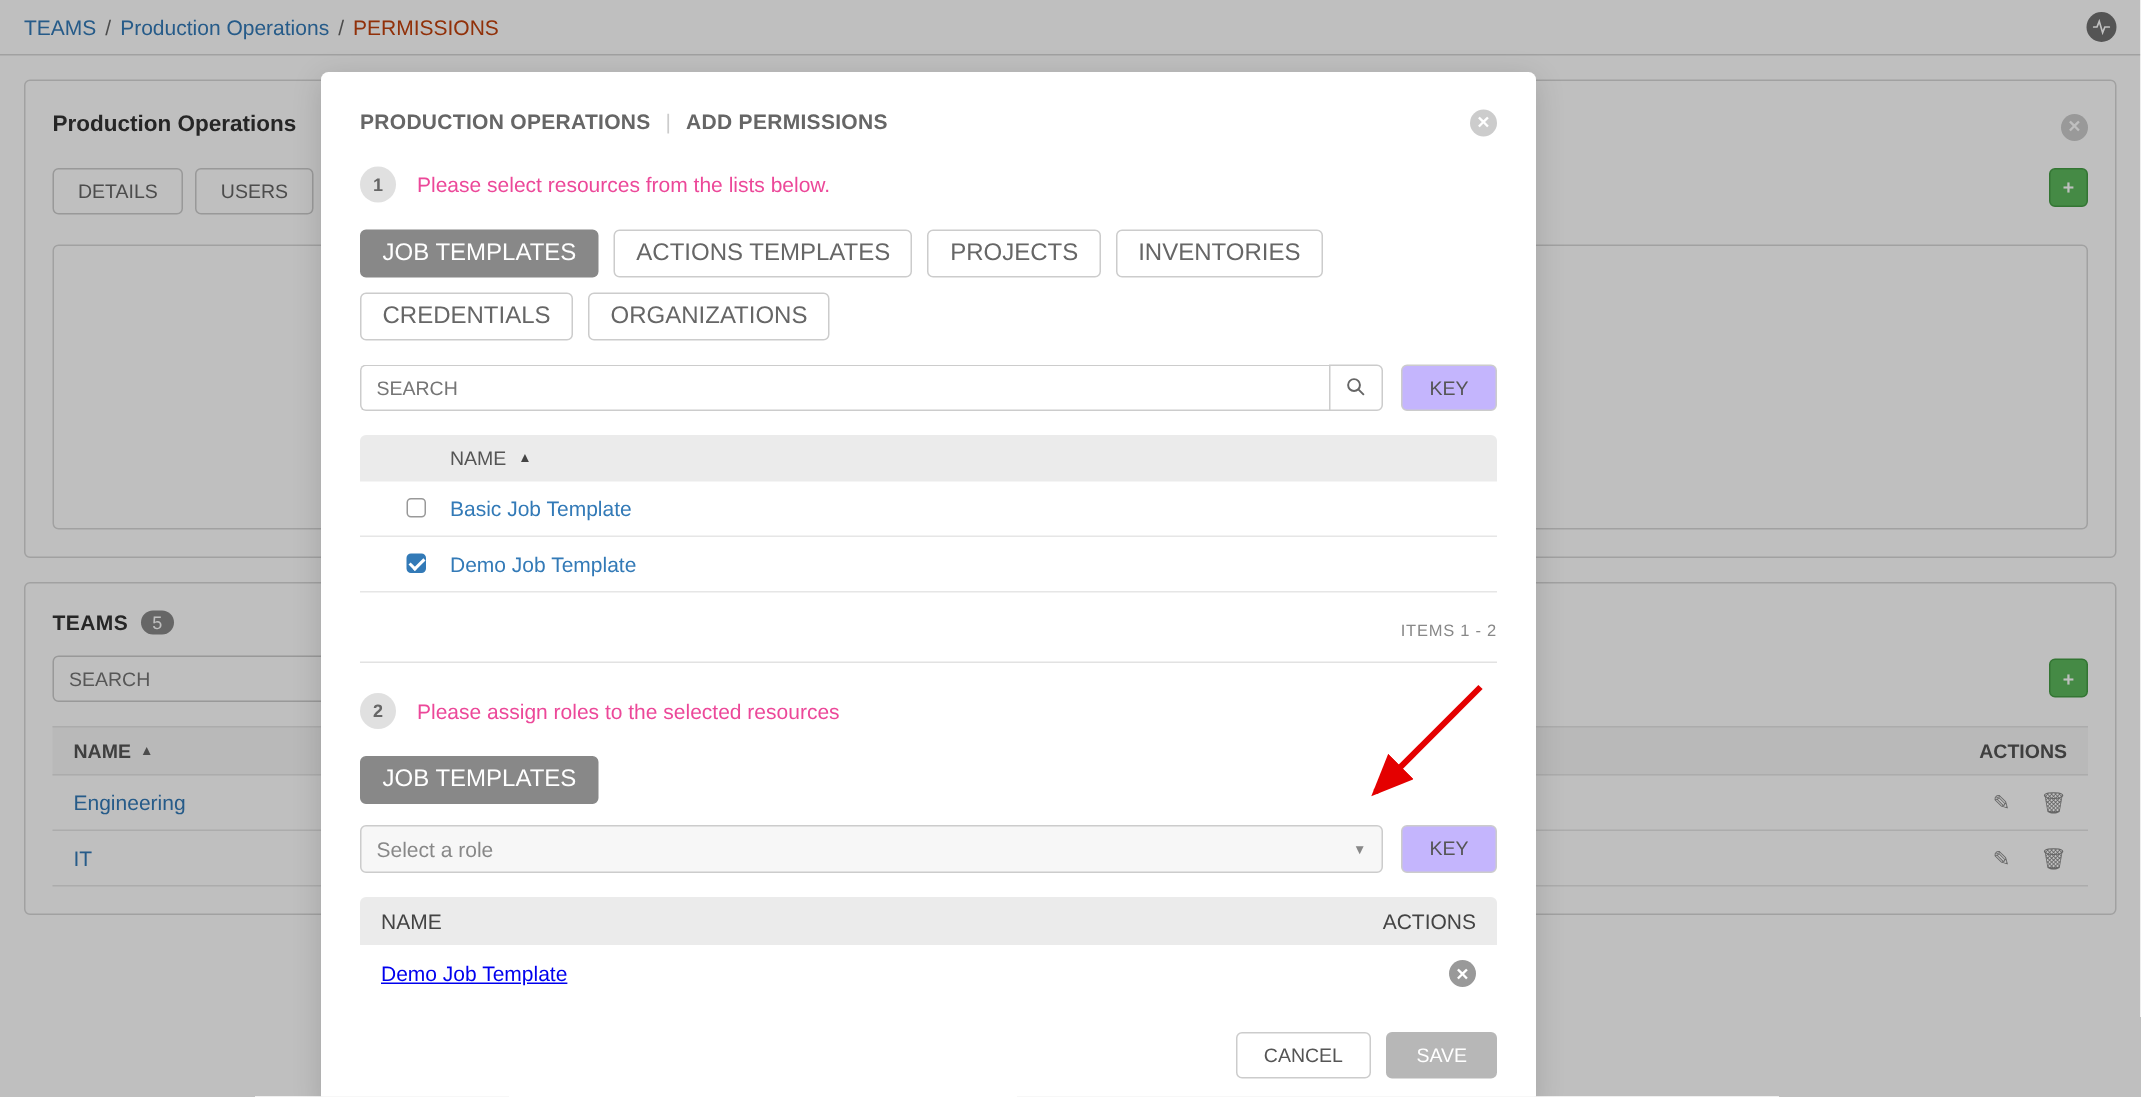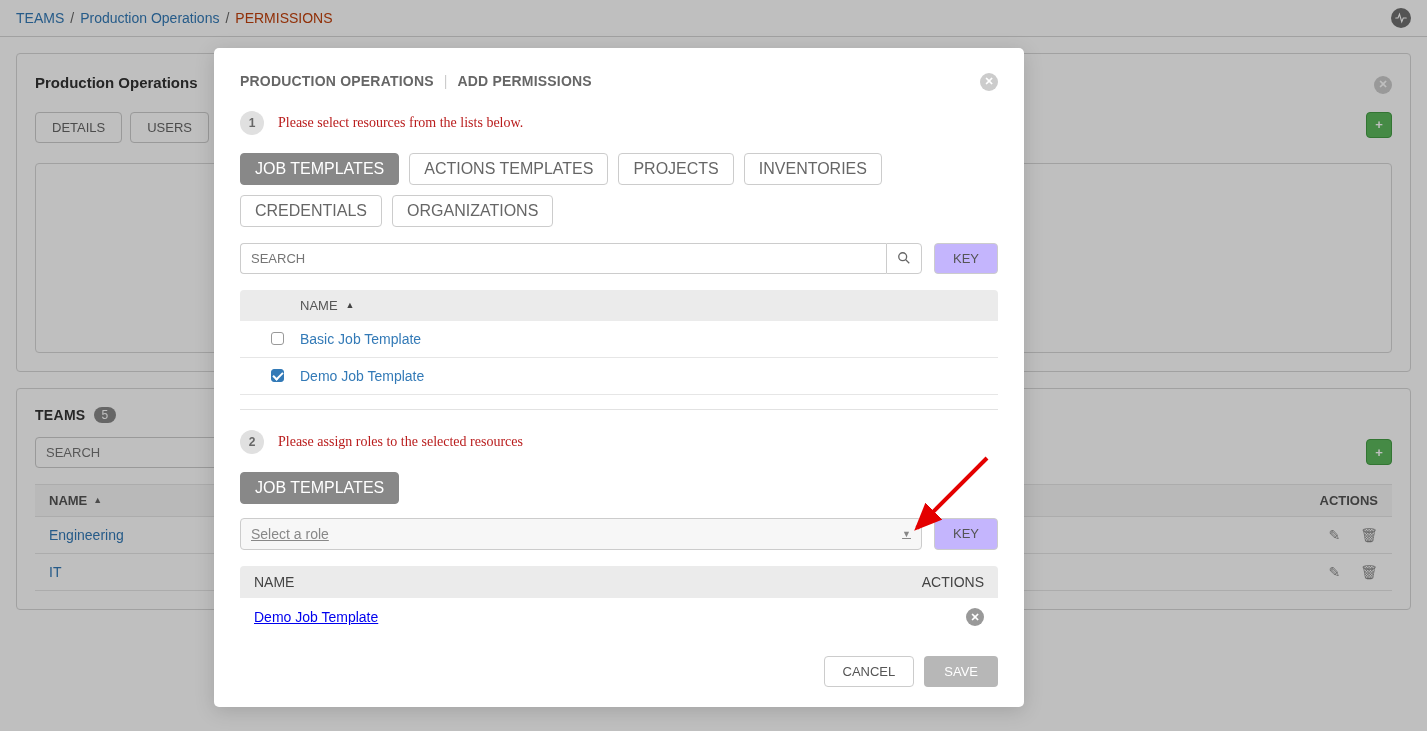--- a/index.html
+++ b/index.html
@@ -34,42 +34,42 @@
 .td-row .name-link { color: #337ab7; text-decoration: none; text-align: right; }
 .td-row .row-actions { margin-left: auto; display: flex; gap: 20px; color: #888; }
 .modal { position: absolute; left: 214px; top: 48px; width: 810px; background: #fff; border-radius: 5px; z-index: 20; padding: 24px 26px 20px 26px; box-shadow: 0 4px 20px rgba(0,0,0,0.15); }
 .modal-head { display: flex; align-items: center; }
 .modal-title-a { font-weight: 700; color: #666; font-size: 14px; letter-spacing: 0.2px; }
 .modal-title-sep { margin: 0 10px; color: #ccc; }
 .modal-title-b { font-weight: 700; color: #666; font-size: 14px; letter-spacing: 0.2px; }
 .modal-close { margin-left: auto; color: #ccc; }
 .step-row { display: flex; align-items: center; margin-top: 20px; gap: 14px; }
 .step-num { width: 24px; height: 24px; border-radius: 50%; background: #e0e0e0; color: #666; display: flex; align-items: center; justify-content: center; font-weight: 700; font-size: 12px; }
-.step-text { color: #b91c1c; font-family: Liberation Serif, serif; }
+.step-text { color: #ec4899; }
 .pill-row { display: flex; gap: 10px; margin-top: 18px; flex-wrap: wrap; }
 .pill { border: 1px solid #ccc; border-radius: 4px; padding: 6px 14px; font-size: 16px; color: #666; background: #fff; }
 .pill.active { background: #888; color: #fff; border-color: #888; }
 .search-group { display: flex; margin-top: 16px; gap: 12px; }
 .search-wrap { display: flex; flex: 1; }
 .search-wrap input { flex: 1; border: 1px solid #ccc; border-right: none; border-radius: 4px 0 0 4px; padding: 7px 10px; font-size: 13px; }
 .search-wrap .search-btn { width: 36px; border: 1px solid #ccc; border-radius: 0 4px 4px 0; background: #fff; display: flex; align-items: center; justify-content: center; }
 .key-btn { border: 1px solid #ccc; border-radius: 4px; padding: 7px 18px; background: #c4b5fd; font-size: 13px; color: #555; }
 .list-head { background: #ebebeb; margin-top: 16px; padding: 8px 14px 8px 60px; display: flex; align-items: center; border-radius: 4px 4px 0 0; }
 .list-head .col { font-weight: 500; color: #555; font-size: 13px; }
 .list-head .sort-icon { margin-left: 8px; font-size: 9px; }
 .list-row { display: flex; align-items: center; padding: 10px 14px; border-bottom: 1px solid #e6e6e6; }
 .list-row .cb-cell { width: 46px; display: flex; justify-content: center; }
 .list-row .name-link { color: #337ab7; text-decoration: none; }
 .cb { width: 13px; height: 13px; border: 1px solid #999; border-radius: 3px; background: #fff; display: inline-block; }
 .cb.checked { background: #337ab7; border-color: #337ab7; position: relative; }
 .cb.checked::after { content: ""; position: absolute; left: 3px; top: 0px; width: 4px; height: 8px; border: solid #fff; border-width: 0 2px 2px 0; transform: rotate(45deg); }
 .items-count { text-align: right; color: #888; font-size: 11px; margin-top: 20px; letter-spacing: 0.5px; }
 .hr { border-top: 1px solid #e2e2e2; margin-top: 14px; }
 .select-wrap { display: flex; margin-top: 14px; gap: 12px; }
-.select-role { flex: 1; border: 1px solid #ccc; border-radius: 4px; padding: 7px 10px; color: #888; background: #f7f7f7; display: flex; align-items: center; text-decoration: underline; }
+.select-role { flex: 1; border: 1px solid #ccc; border-radius: 4px; padding: 7px 10px; color: #888; background: #f7f7f7; display: flex; align-items: center; }
 .select-role .caret { margin-left: auto; font-size: 9px; color: #888; }
 .selected-head { background: #ebebeb; margin-top: 16px; padding: 8px 14px; display: flex; border-radius: 4px 4px 0 0; }
 .selected-head .actions-col { margin-left: auto; }
 .selrow { display: flex; align-items: center; padding: 10px 14px; }
 .selrow .remove-btn { margin-left: auto; color: #999; }
 .modal-footer { display: flex; justify-content: flex-end; gap: 10px; margin-top: 20px; }
 .btn-cancel { border: 1px solid #ccc; border-radius: 4px; padding: 7px 18px; background: #fff; color: #555; font-size: 13px; }
 .btn-save { border: none; border-radius: 4px; padding: 7px 20px; background: #b7b7b7; color: #fff; font-size: 13px; }
 .close-circle { width: 18px; height: 18px; border-radius: 50%; background: #ccc; display: inline-flex; align-items: center; justify-content: center; color: #fff; font-size: 11px; font-weight: bold; }
 .arrow { position: absolute; z-index: 30; pointer-events: none; }
@@ -185,20 +185,21 @@
       </span>
     <a href="#" class="name-link">Basic Job Template</a>
   </div>
   <div class="list-row">
     <span class="cb-cell">
         <span class="cb checked"></span>
       </span>
     <a href="#" class="name-link">Demo Job Template</a>
   </div>
 
+  <div class="items-count">ITEMS  1 - 2</div>
   <div class="hr"></div>
 
   <div class="step-row">
     <span class="step-num">2</span>
     <span class="step-text">Please assign roles to the selected resources</span>
   </div>
 
   <div class="pill-row">
     <span class="pill active">JOB TEMPLATES</span>
   </div>

